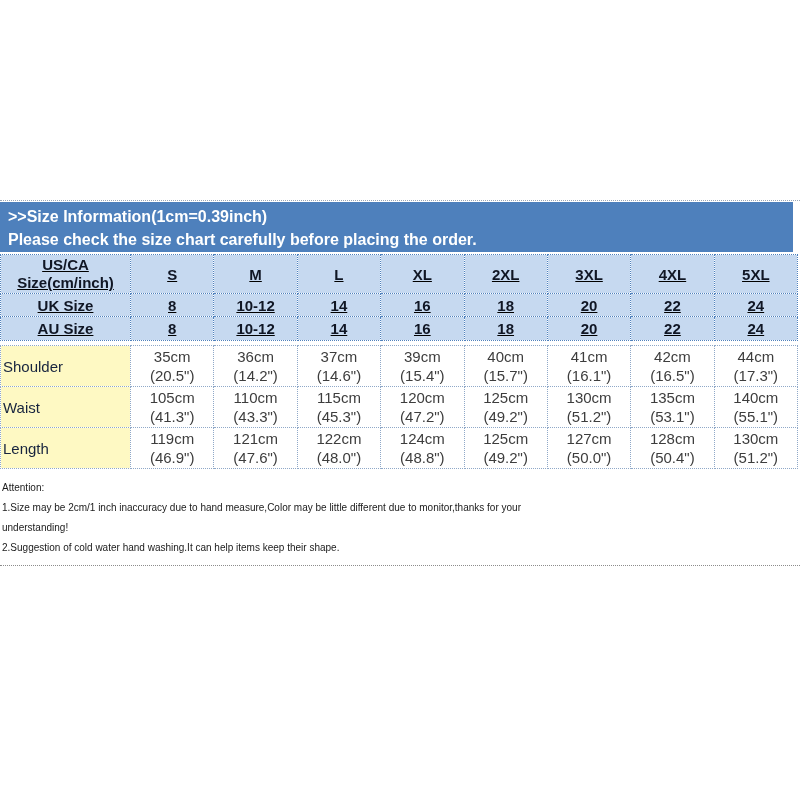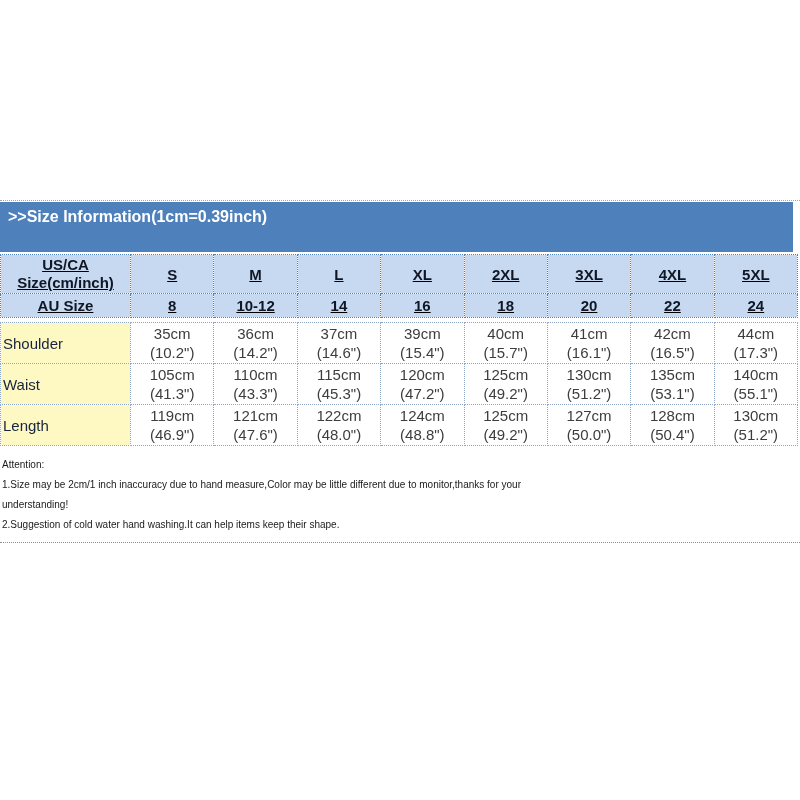--- a/index.html
+++ b/index.html
@@ -83,20 +83,21 @@
 </style>
 </head>
 <body>
 
 <div class="content">
 
   <div class="top-rule"></div>
 
   <div class="banner">
     <div>&gt;&gt;Size Information(1cm=0.39inch)</div>
+    <div>Please check the size chart carefully before placing the order.</div>
   </div>
 
   <table class="hdr">
     <colgroup>
         <col class="c0">
         <col>
         <col>
         <col>
         <col>
         <col>
@@ -110,20 +111,31 @@
 Size(cm/inch)</td>
         <td>S</td>
         <td>M</td>
         <td>L</td>
         <td>XL</td>
         <td>2XL</td>
         <td>3XL</td>
         <td>4XL</td>
         <td>5XL</td>
       </tr>
+      <tr class="r-uk">
+        <td>UK Size</td>
+        <td>8</td>
+        <td>10-12</td>
+        <td>14</td>
+        <td>16</td>
+        <td>18</td>
+        <td>20</td>
+        <td>22</td>
+        <td>24</td>
+      </tr>
       <tr class="r-au">
         <td>AU Size</td>
         <td>8</td>
         <td>10-12</td>
         <td>14</td>
         <td>16</td>
         <td>18</td>
         <td>20</td>
         <td>22</td>
         <td>24</td>
@@ -140,21 +152,21 @@
         <col>
         <col>
         <col>
         <col>
         <col>
       </colgroup>
     <tbody>
       <tr>
         <td class="mlabel">Shoulder</td>
         <td class="mval">35cm
-(10.2")</td>
+(20.5")</td>
         <td class="mval">36cm
 (14.2")</td>
         <td class="mval">37cm
 (14.6")</td>
         <td class="mval">39cm
 (15.4")</td>
         <td class="mval">40cm
 (15.7")</td>
         <td class="mval">41cm
 (16.1")</td>

